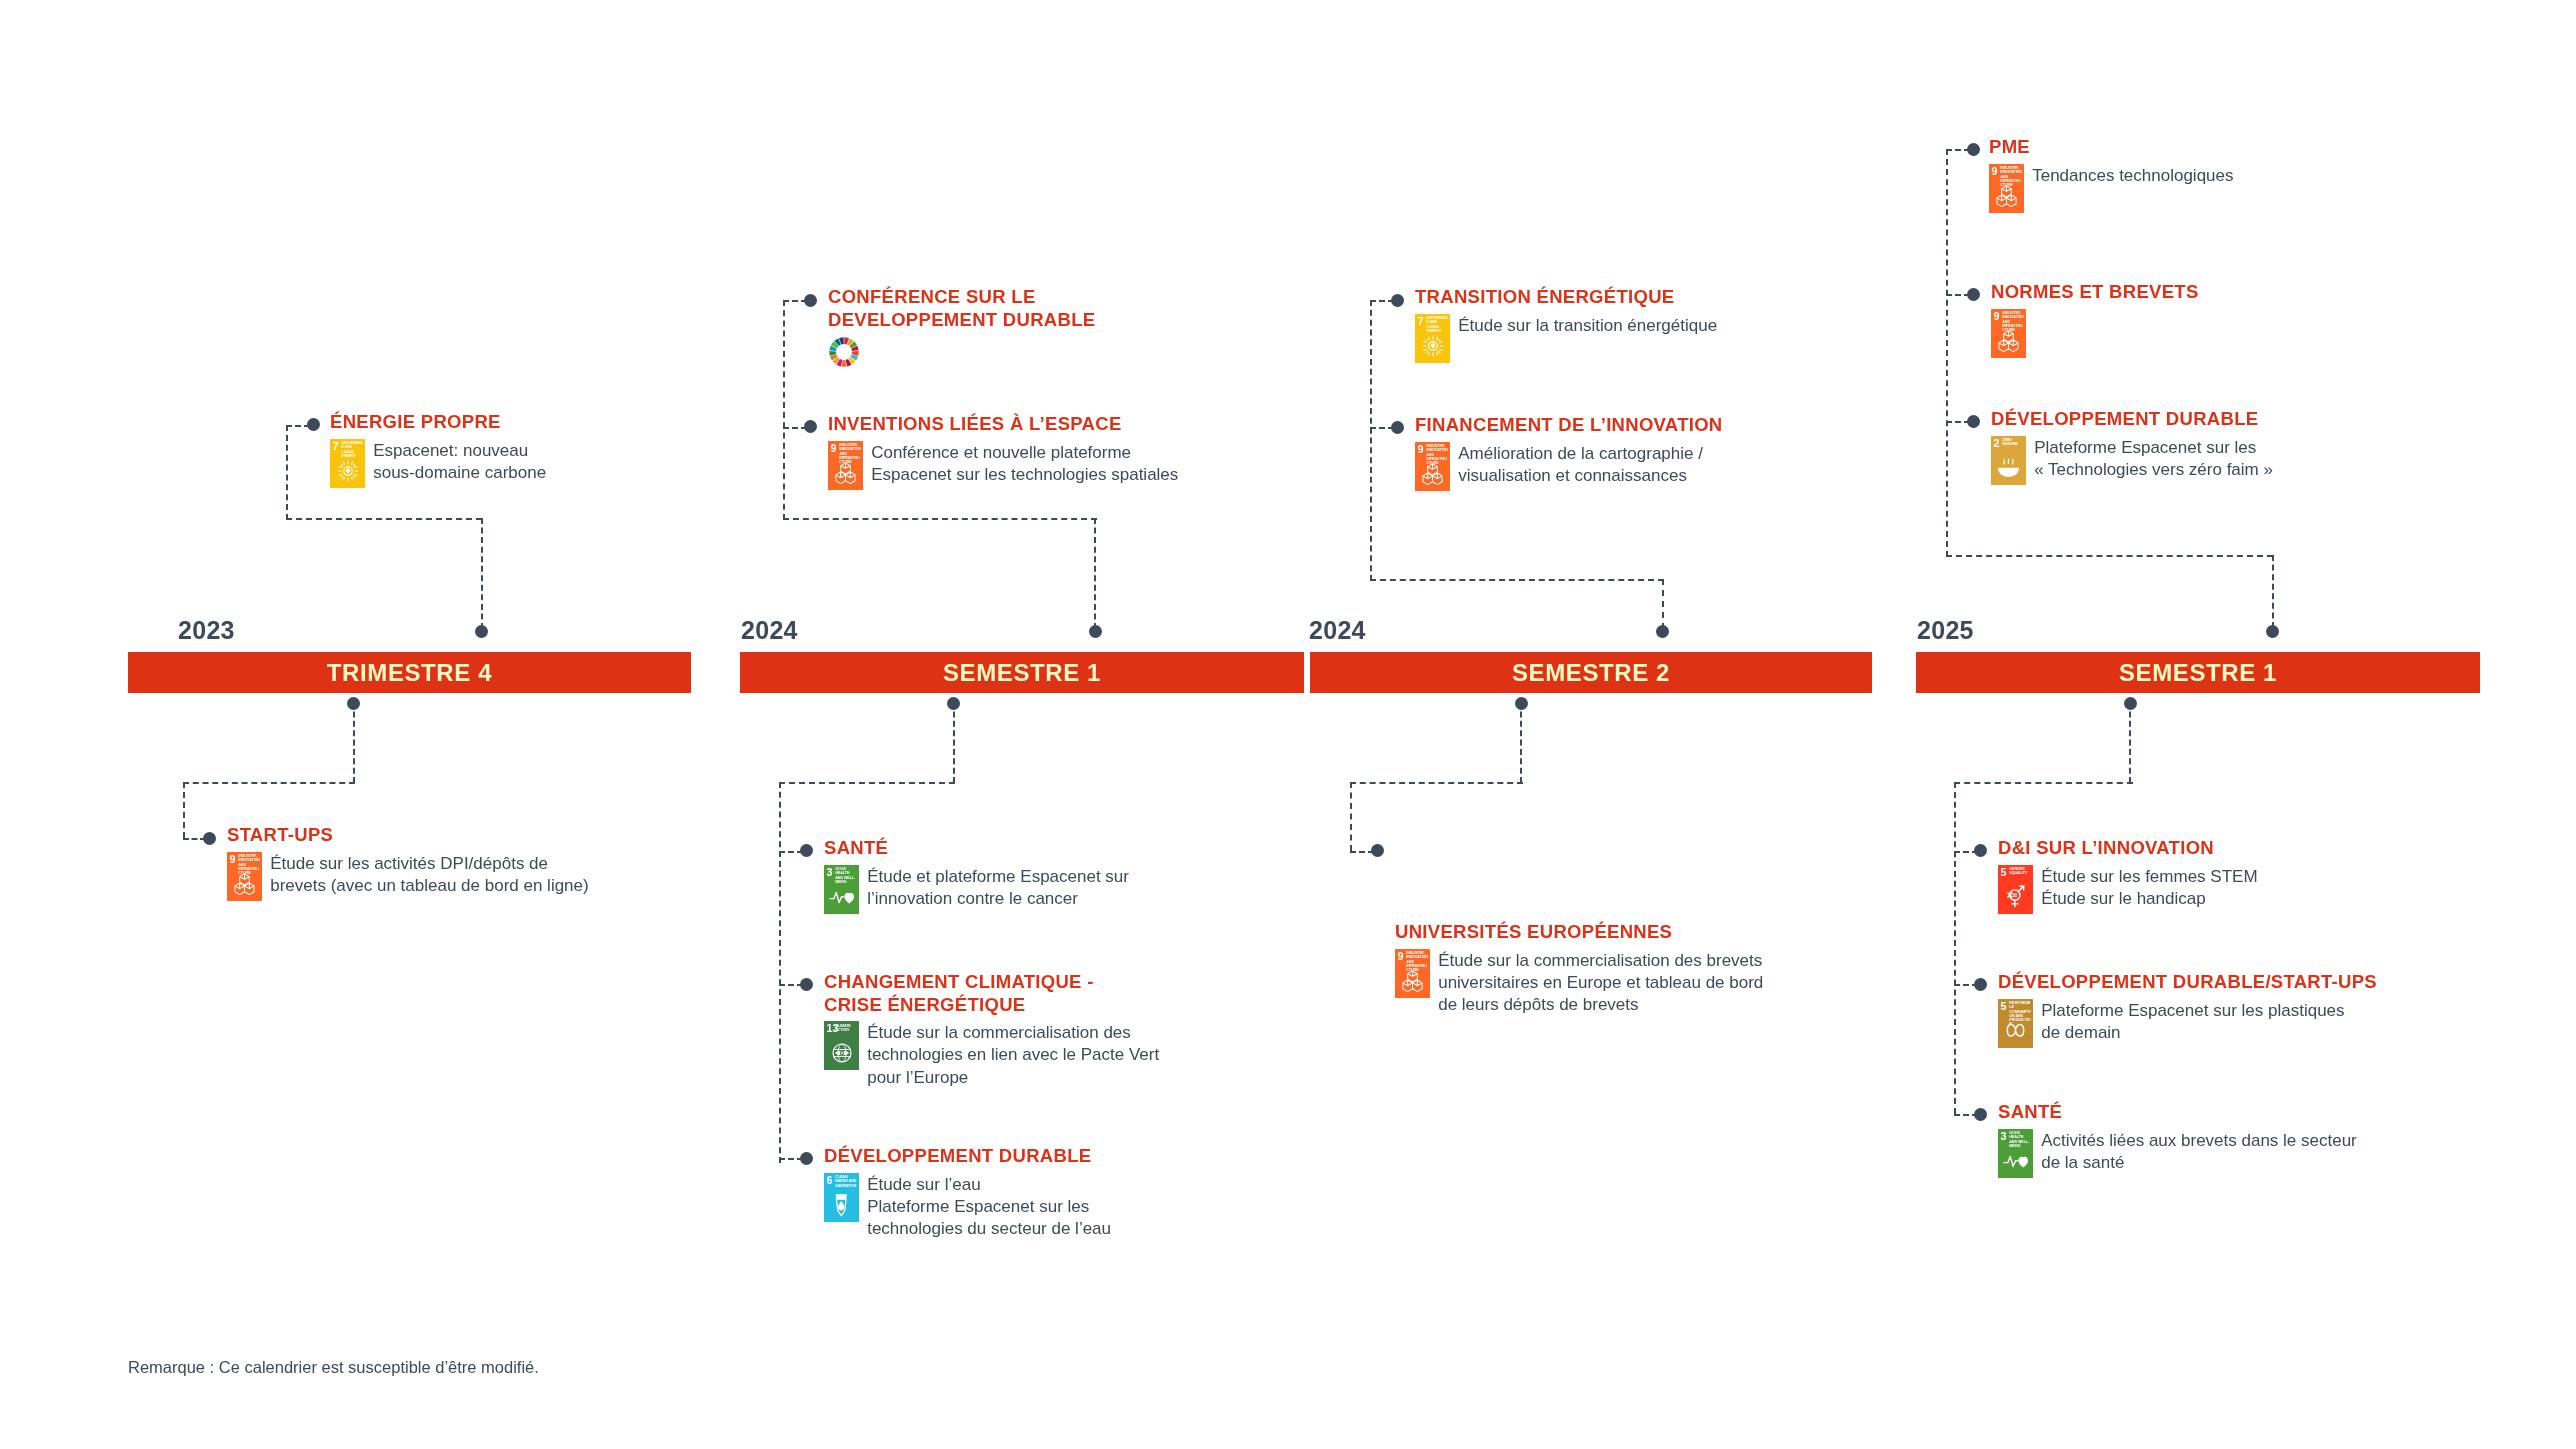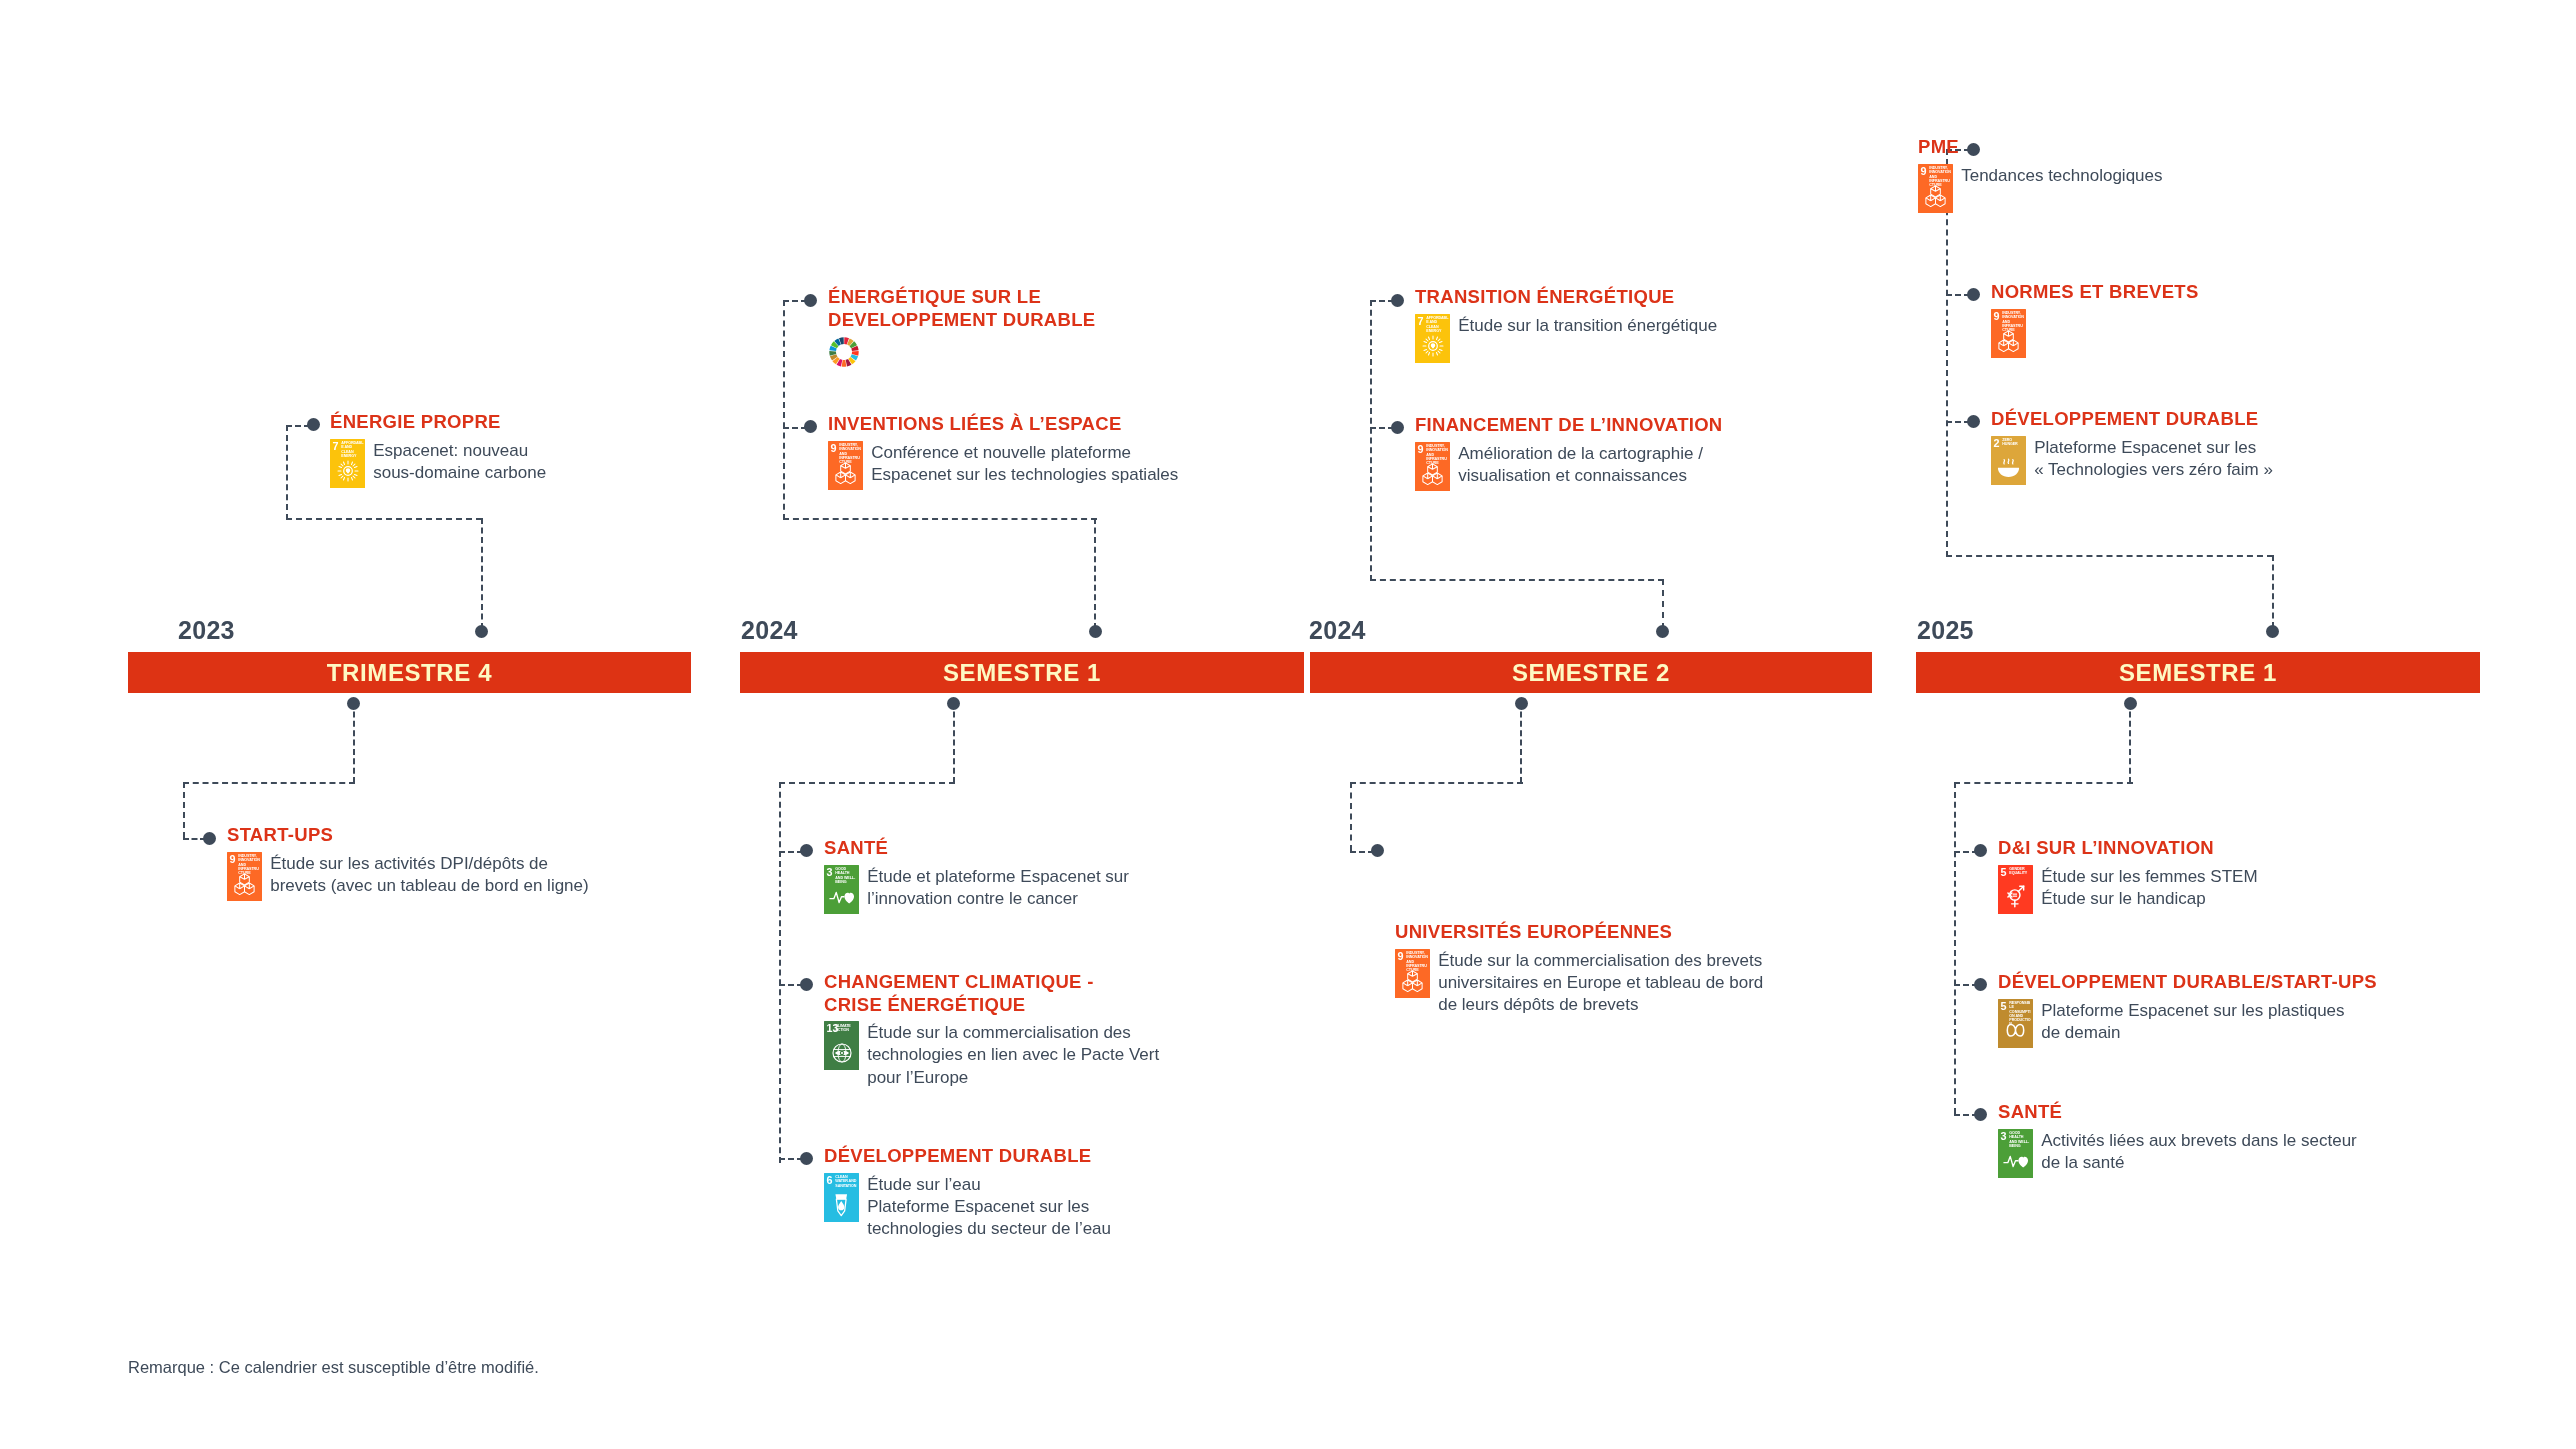--- a/index.html
+++ b/index.html
@@ -274,21 +274,21 @@
         <path d="M36 22 L36 34 M36 34 L46 28 M36 34 L26 28"></path>
       </g>
     </svg>
           </span>
         </div>
       <div class="item-desc"><b>Étude</b> sur les activités DPI/dépôts de<br>brevets (avec un <b>tableau de bord</b> en ligne)</div>
     </div>
   </div>
 
   <div class="item" style="left:828px;top:286px;width:422px;">
-    <div class="item-title">ÉNERGÉTIQUE SUR LE
+    <div class="item-title">CONFÉRENCE SUR LE
 DEVELOPPEMENT DURABLE</div>
     <div class="item-body">
       <div class="sdg-wheel"><svg width="32" height="32" viewBox="0 0 100 100">
             <path d="M 51.04 4.01 A 46 46 0 0 1 65.64 6.74 L 58.50 26.49 A 25 25 0 0 0 50.57 25.01 Z" fill="#E5243B"></path>
             <path d="M 67.59 7.49 A 46 46 0 0 1 80.21 15.31 L 66.42 31.15 A 25 25 0 0 0 59.56 26.90 Z" fill="#DDA63A"></path>
             <path d="M 81.75 16.72 A 46 46 0 0 1 90.70 28.57 L 72.12 38.35 A 25 25 0 0 0 67.26 31.91 Z" fill="#4C9F38"></path>
             <path d="M 91.63 30.44 A 46 46 0 0 1 95.70 44.72 L 74.83 47.13 A 25 25 0 0 0 72.63 39.37 Z" fill="#C5192D"></path>
             <path d="M 95.89 46.80 A 46 46 0 0 1 94.52 61.58 L 74.19 56.29 A 25 25 0 0 0 74.94 48.26 Z" fill="#FF3A21"></path>
             <path d="M 93.95 63.59 A 46 46 0 0 1 87.33 76.88 L 70.29 64.61 A 25 25 0 0 0 73.88 57.39 Z" fill="#26BDE2"></path>
             <path d="M 86.07 78.55 A 46 46 0 0 1 75.10 88.55 L 63.64 70.95 A 25 25 0 0 0 69.60 65.51 Z" fill="#FCC30B"></path>
@@ -456,21 +456,21 @@
         <path d="M36 22 L46 28 L46 40 L36 46 L26 40 L26 28 Z"></path>
         <path d="M36 22 L36 34 M36 34 L46 28 M36 34 L26 28"></path>
       </g>
     </svg>
           </span>
         </div>
       <div class="item-desc"><b>Étude</b> sur la commercialisation des brevets<br>universitaires en Europe et <b>tableau de bord</b><br>de leurs dépôts de brevets</div>
     </div>
   </div>
 
-  <div class="item" style="left:1918px;top:136px;width:443px;">
+  <div class="item" style="left:1989px;top:136px;width:443px;">
     <div class="item-title">PME</div>
     <div class="item-body">
       <div class="sdg" style="background: rgb(253, 105, 37);">
           <span class="num">9</span>
           <span class="cap">Industry, Innovation and Infrastructure</span>
           <span class="glyph">
             <svg width="25" height="24" viewBox="0 0 52 48">
       <g fill="none" stroke="#fff" stroke-width="2.1" stroke-linejoin="round">
         <path d="M26 3 L36 9 L36 20 L26 26 L16 20 L16 9 Z"></path>
         <path d="M26 3 L26 14 M26 14 L36 9 M26 14 L16 9"></path>

